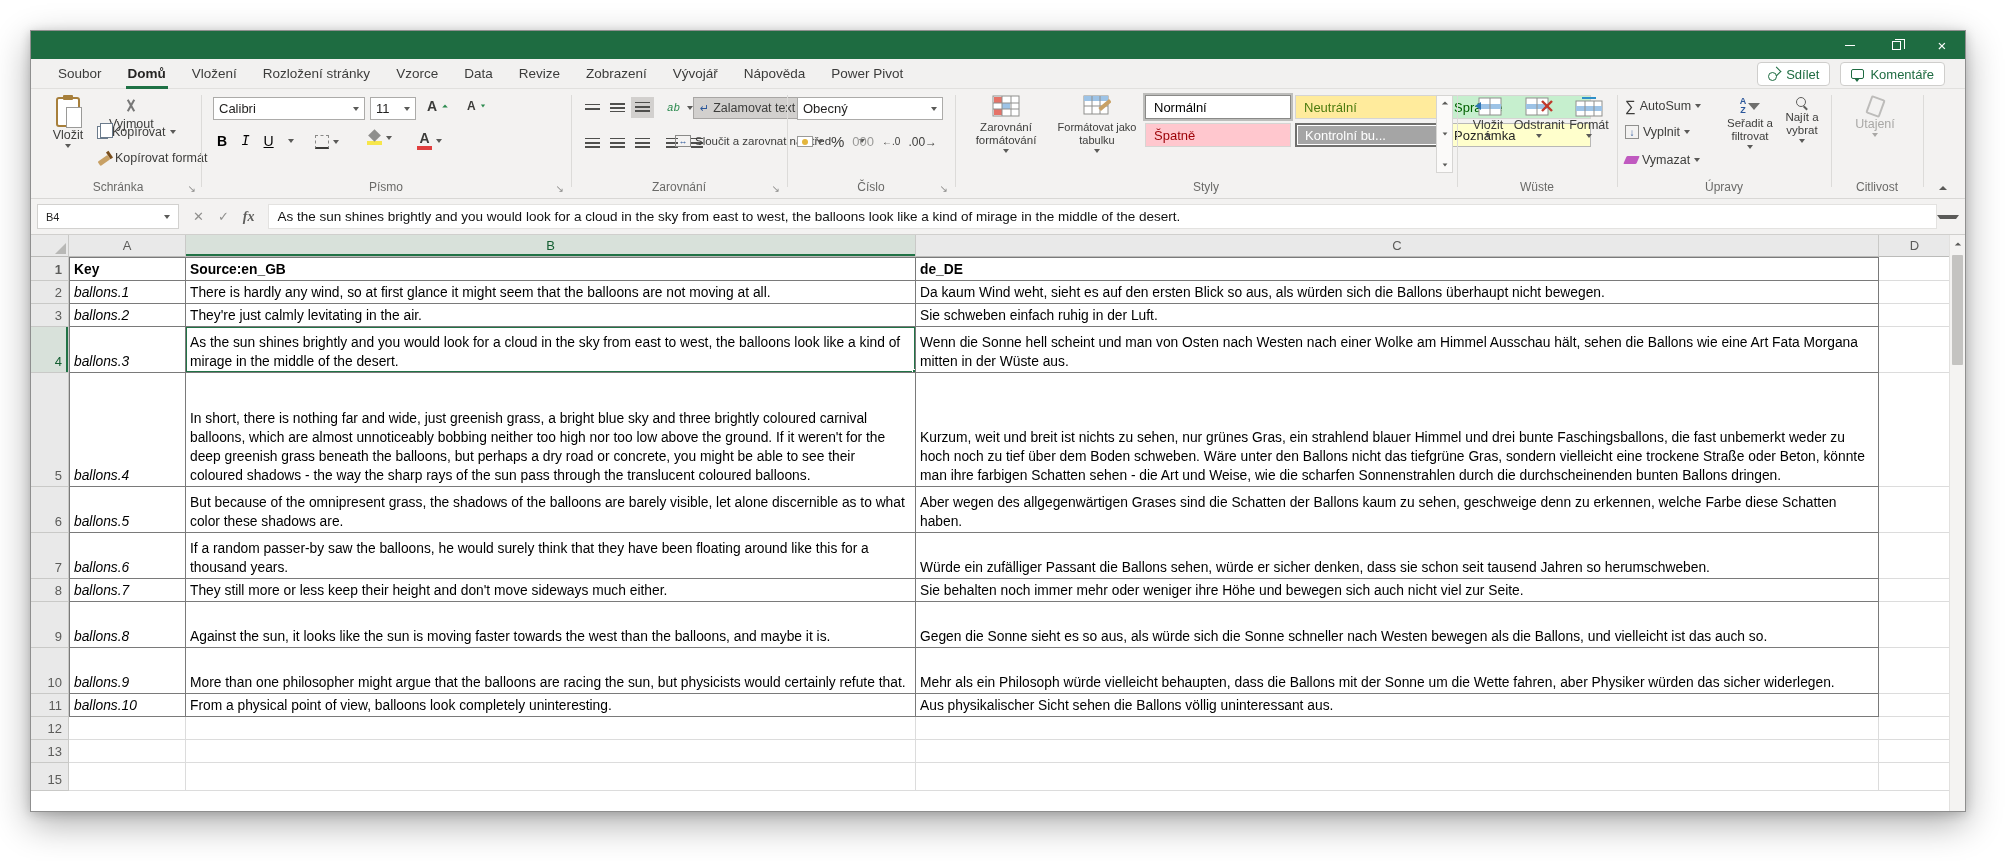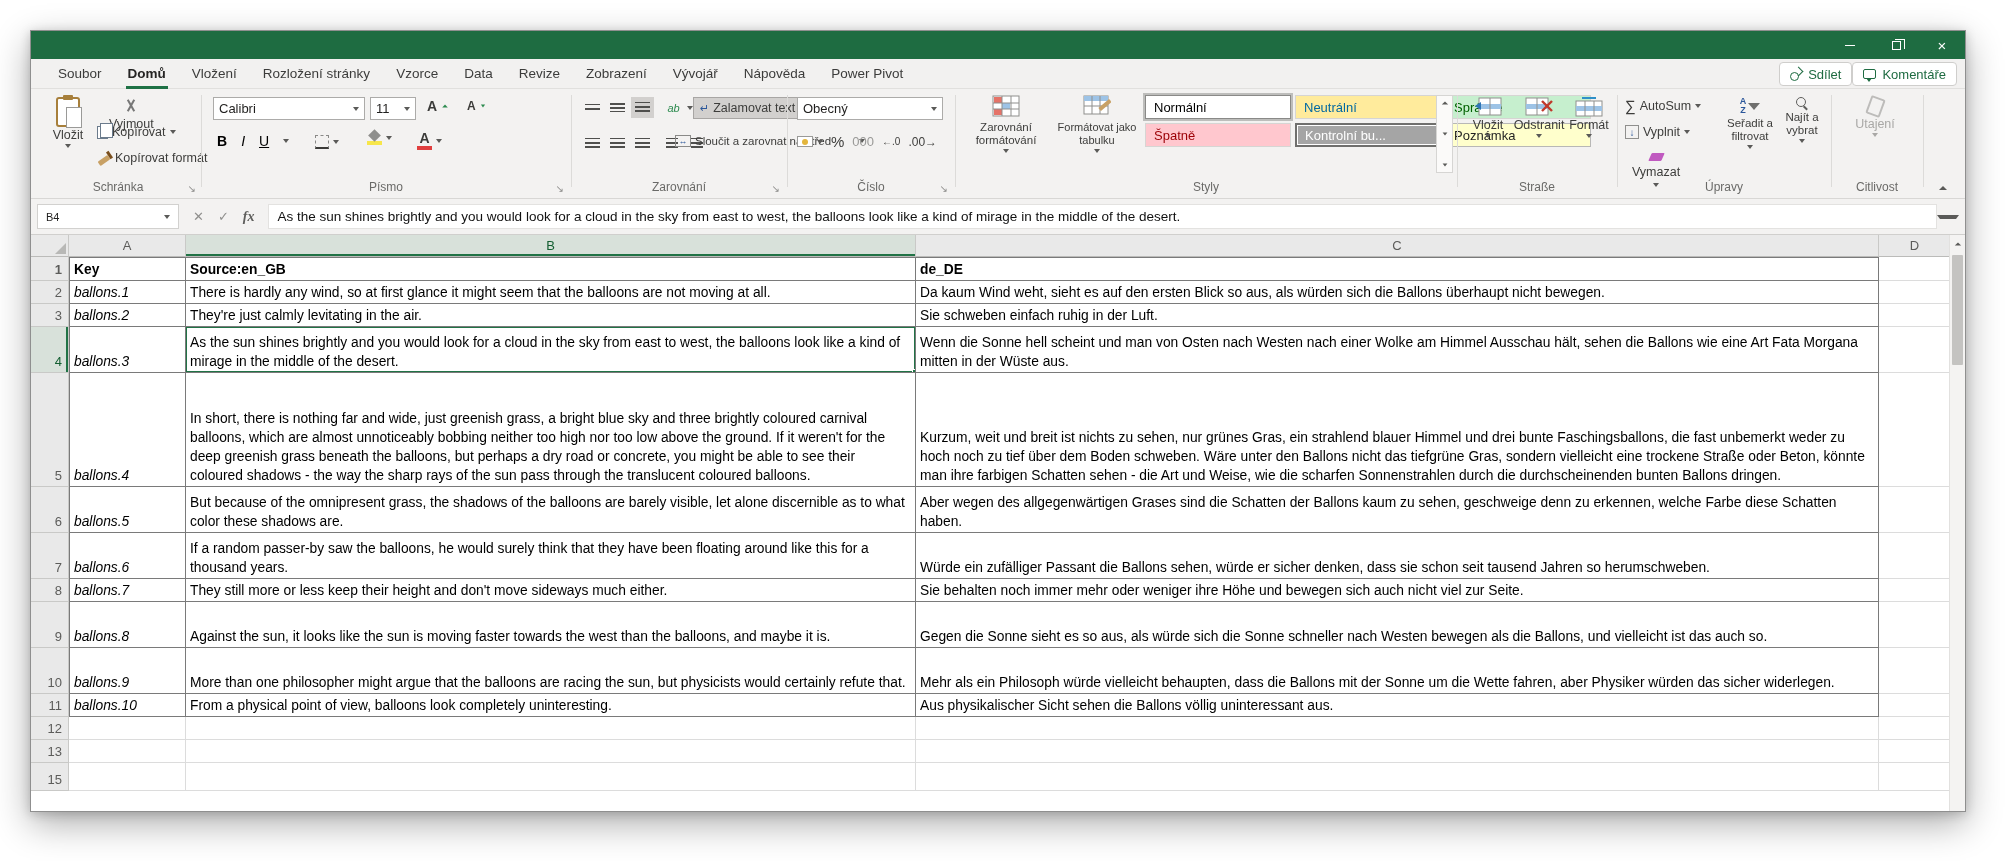--- a/index.html
+++ b/index.html
@@ -14,21 +14,21 @@
   .min-glyph { width:10px; height:1px; background:#fff; display:block; }
   .restore-glyph { width:9px; height:9px; border:1px solid #fff; position:relative; display:block; }
   .restore-glyph:before { content:""; position:absolute; left:2px; top:-3px; width:9px; height:9px; border:1px solid #fff; border-left:none; border-bottom:none; }
   .close-glyph { font-size:15px; line-height:15px; }
 
   
   .tabsrow { position:absolute; left:0; top:28px; right:0; height:30px; background:#F2F1F0; border-bottom:1px solid #E1E0DE; display:flex; align-items:center; padding-left:14px; }
   .rtab { position:relative; height:30px; display:flex; align-items:center; padding:0 13px; font-size:13.5px; color:#3c3c3b; white-space:nowrap; }
   .rtab.active { font-weight:700; color:#252423; }
   .rtab.active:after { content:""; position:absolute; left:11px; right:11px; bottom:0; height:3px; background:#1E7145; }
-  .tabactions { position:absolute; right:8px; top:31px; display:flex; }
+  .tabactions { position:absolute; right:20px; top:31px; display:flex; gap:10px; }
   .tabbtn { height:24px; display:flex; align-items:center; gap:6px; padding:0 10px; background:#fff; border:1px solid #CFCECC; border-radius:4px; font-size:13px; color:#1E6B41; }
   .share-ic { width:0; height:0; font-size:12px; color:#1E6B41; position:relative; width:12px; height:12px; }
   .share-ic:before { content:""; position:absolute; left:0; top:4px; width:7px; height:7px; border:1.5px solid #1E6B41; border-radius:50%; }
   .share-ic:after { content:""; position:absolute; right:0; top:0; width:6px; height:6px; border-top:1.5px solid #1E6B41; border-right:1.5px solid #1E6B41; transform:rotate(45deg); }
   .comment-ic { width:13px; height:10px; border:1.5px solid #1E6B41; border-radius:2px; position:relative; }
   .comment-ic:after { content:""; position:absolute; left:2px; bottom:-4px; border-left:3px solid transparent; border-right:3px solid transparent; border-top:4px solid #1E6B41; }
 
   
   .ribbon { position:absolute; left:0; top:58px; right:0; height:110px; background:#F3F2F1; border-bottom:1px solid #D8D7D5; }
   .grp { position:absolute; top:0; height:108px; }
@@ -53,41 +53,41 @@
   .scis:before,.scis:after { content:""; position:absolute; left:6px; top:0; width:2px; height:13px; background:#777; }
   .scis:before { transform:rotate(30deg); } .scis:after { transform:rotate(-30deg); }
   .copy-ic { width:11px; height:13px; border:1px solid #6B7B8C; background:#fff; position:relative; }
   .copy-ic:before { content:""; position:absolute; left:2px; top:-4px; width:11px; height:13px; border:1px solid #6B7B8C; background:#fff; }
   .brush-ic { width:14px; height:14px; position:relative; }
   .brush-ic:before { content:""; position:absolute; left:1px; top:7px; width:12px; height:5px; background:#C8A165; transform:rotate(-35deg); border-radius:1px; }
   .brush-ic:after { content:""; position:absolute; right:0; top:0; width:3px; height:8px; background:#7A4F1D; transform:rotate(-35deg); }
 
   
   .glyphA { font-size:14px; font-weight:700; color:#3b3b39; line-height:14px; }
-  .bld { font-weight:800; font-size:14px; } .itl { font-style:italic; font-family:Liberation Sans, sans-serif; font-size:14px; }
+  .bld { font-weight:800; font-size:14px; } .itl { font-style:italic; font-family:Liberation Mono, monospace; font-size:14px; }
   .und { text-decoration:underline; font-size:14px; }
   .colorbar { display:block; width:15px; height:4px; margin-top:1px; }
   .border-ic { width:14px; height:14px; border:1px dashed #8a8a88; border-bottom:2px solid #3b3b39; }
   .bucket { width:9px; height:9px; background:#8f8f8d; transform:rotate(45deg); position:relative; }
 
   
   .al { width:15px; height:11px; background:repeating-linear-gradient(to bottom,#4f4f4d 0 1.5px,transparent 1.5px 4.2px); }
   .albtn { width:23px; height:21px; display:flex; align-items:center; justify-content:center; border:1px solid transparent; }
   .wrapret { color:#2b579a; font-size:11px; line-height:11px; }
   .merge-ic { width:16px; height:12px; border:1px solid #8a8a88; display:flex; align-items:center; justify-content:center; font-size:9px; color:#2b579a; }
 
   
   .cash-ic { width:16px; height:11px; border:1px solid #9a9a98; background:#fff; position:relative; }
   .cash-ic:before { content:""; position:absolute; left:4px; top:2px; width:6px; height:6px; border-radius:50%; background:#E3B53C; }
   .num-ic { font-size:13px; color:#3d3d3b; }
 
   
   .chip { width:146px; height:24px; display:flex; align-items:center; padding:0 8px; font-size:13px; border:1px solid #D6D5D3; background:#fff; }
   .chip.sel { border:1px solid #8a8a88; box-shadow:0 0 0 1px #fff inset, 0 0 0 2px #bdbdbb; }
-  .chip.neutral { background:#FFEB9C; color:#0369a1;padding-left:8px; }
+  .chip.neutral { background:#FFEB9C; color:#4d7c0f;padding-left:8px; }
   .chip.good { background:#C6EFCE; color:#006100; }
   .chip.bad { background:#FFC7CE; color:#9C0006; }
   .chip.check { background:#A5A5A5; color:#fff; border:2px solid #6f6f6d; box-shadow:0 0 0 1px #fff inset; }
   .chip.note { background:#FFFFCC; color:#1f1f1f; border:1px solid #B8B8B6; }
   .galscroll { position:absolute; right:0; top:6px; width:17px; height:78px; border:1px solid #D6D5D3; background:#FBFAF9; display:flex; flex-direction:column; align-items:center; justify-content:space-between; padding:5px 0; }
   .galline { width:9px; height:1.5px; background:#5a5a58; margin-bottom:2px; }
 
   
   .box-dn { width:14px; height:14px; border:1px solid #8f8f8d; display:flex; align-items:center; justify-content:center; font-size:10px; color:#2b579a; }
   .eraser { width:13px; height:8px; background:#C05AC0; transform:skewX(-24deg); border-radius:1px; }
@@ -387,36 +387,36 @@
         <svg width="28" height="20">
           <line x1="7" y1="1" x2="21" y2="1" stroke="#2E90C8" stroke-width="2"></line>
           <rect x="1" y="4" width="26" height="15" fill="#fff" stroke="#8f8f8d"></rect>
           <rect x="1" y="9" width="26" height="5" fill="#9DC3E6"></rect>
           <line x1="10" y1="4" x2="10" y2="19" stroke="#8f8f8d"></line>
             <line x1="19" y1="4" x2="19" y2="19" stroke="#8f8f8d"></line>
         </svg>
         <span class="smalltxt">Formát</span>
         <span class="cv"></span>
       </div>
-      <div class="grplabel">Straße</div>
+      <div class="grplabel">Wüste</div>
     </div>
     <div class="gsep" style="left:1586px;"></div>
 
     <div class="grp" style="left:1590px;width:206px;">
       <div class="mini" style="position:absolute;left:4px;top:8px;">
         <span class="num-ic" style="font-size:15px;">∑</span>
         <span class="smalltxt">AutoSum</span>
         <span class="cv"></span>
       </div>
       <div class="mini" style="position:absolute;left:4px;top:36px;">
         <span class="box-dn">↓</span>
         <span class="smalltxt">Vyplnit</span>
         <span class="cv"></span>
       </div>
-      <div class="mini" style="position:absolute;left:11px;top:64px;flex-direction:column;">
+      <div class="mini" style="position:absolute;left:4px;top:64px;">
         <span class="eraser"></span>
         <span class="smalltxt">Vymazat</span>
         <span class="cv"></span>
       </div>
       <div class="bigbtn" style="left:102px;top:8px;width:54px;">
         <span class="mini" style="gap:2px;">
           <span class="sortAZ">
               <span>A</span>
               <span>Z</span>
             </span>

